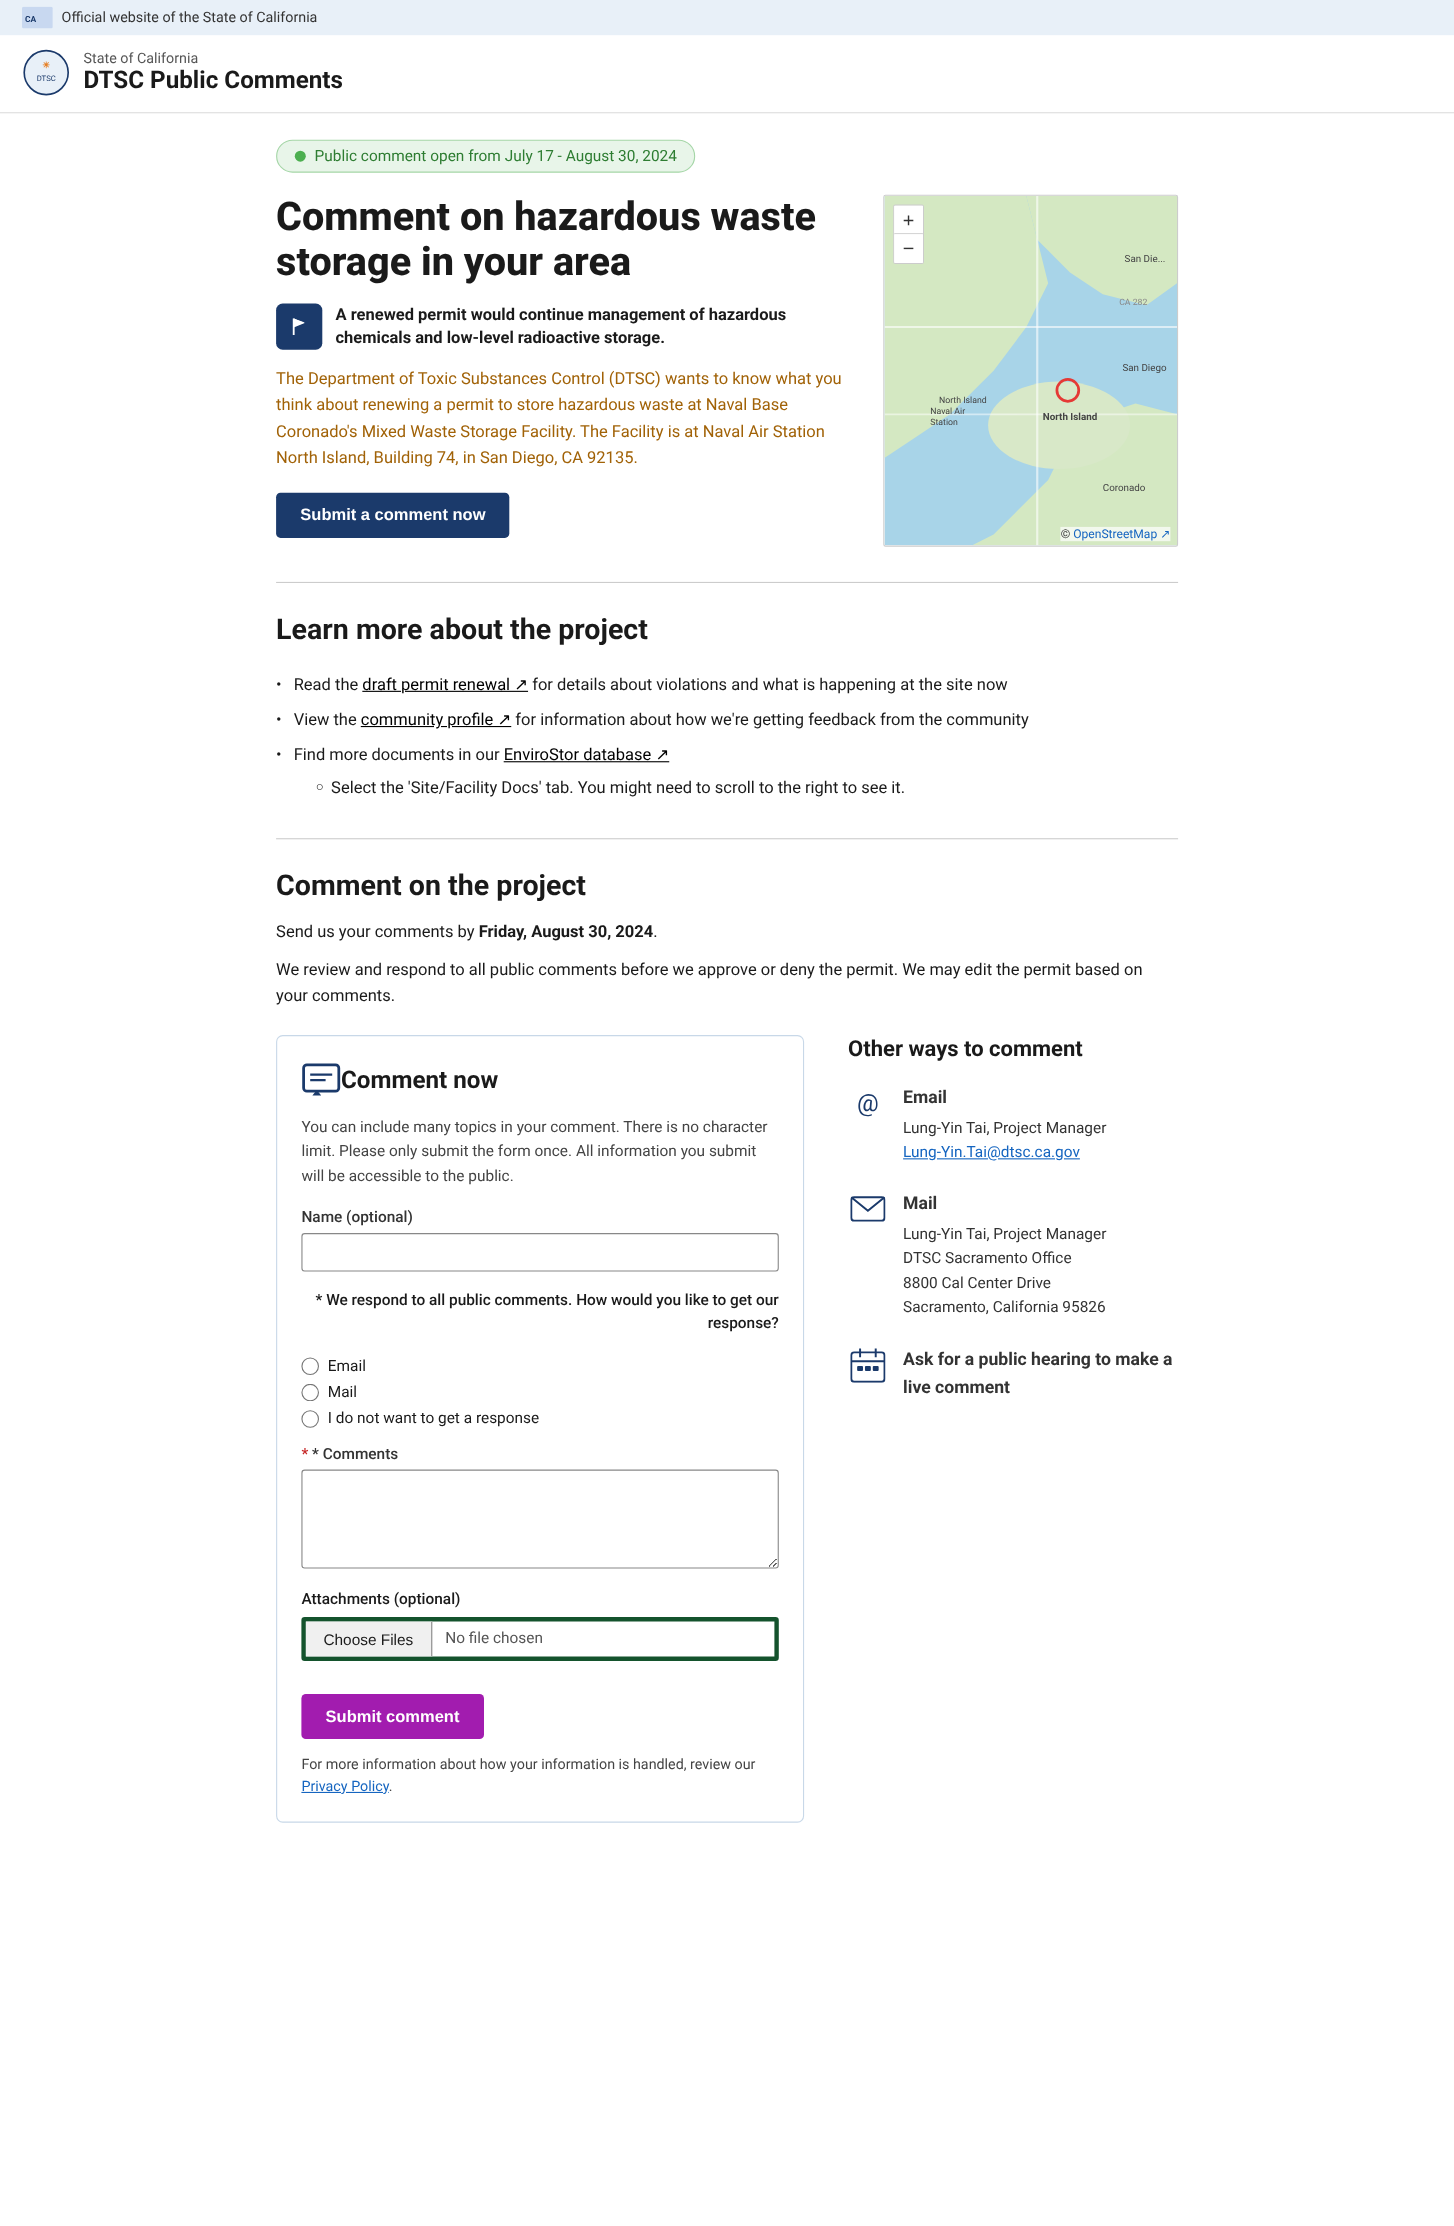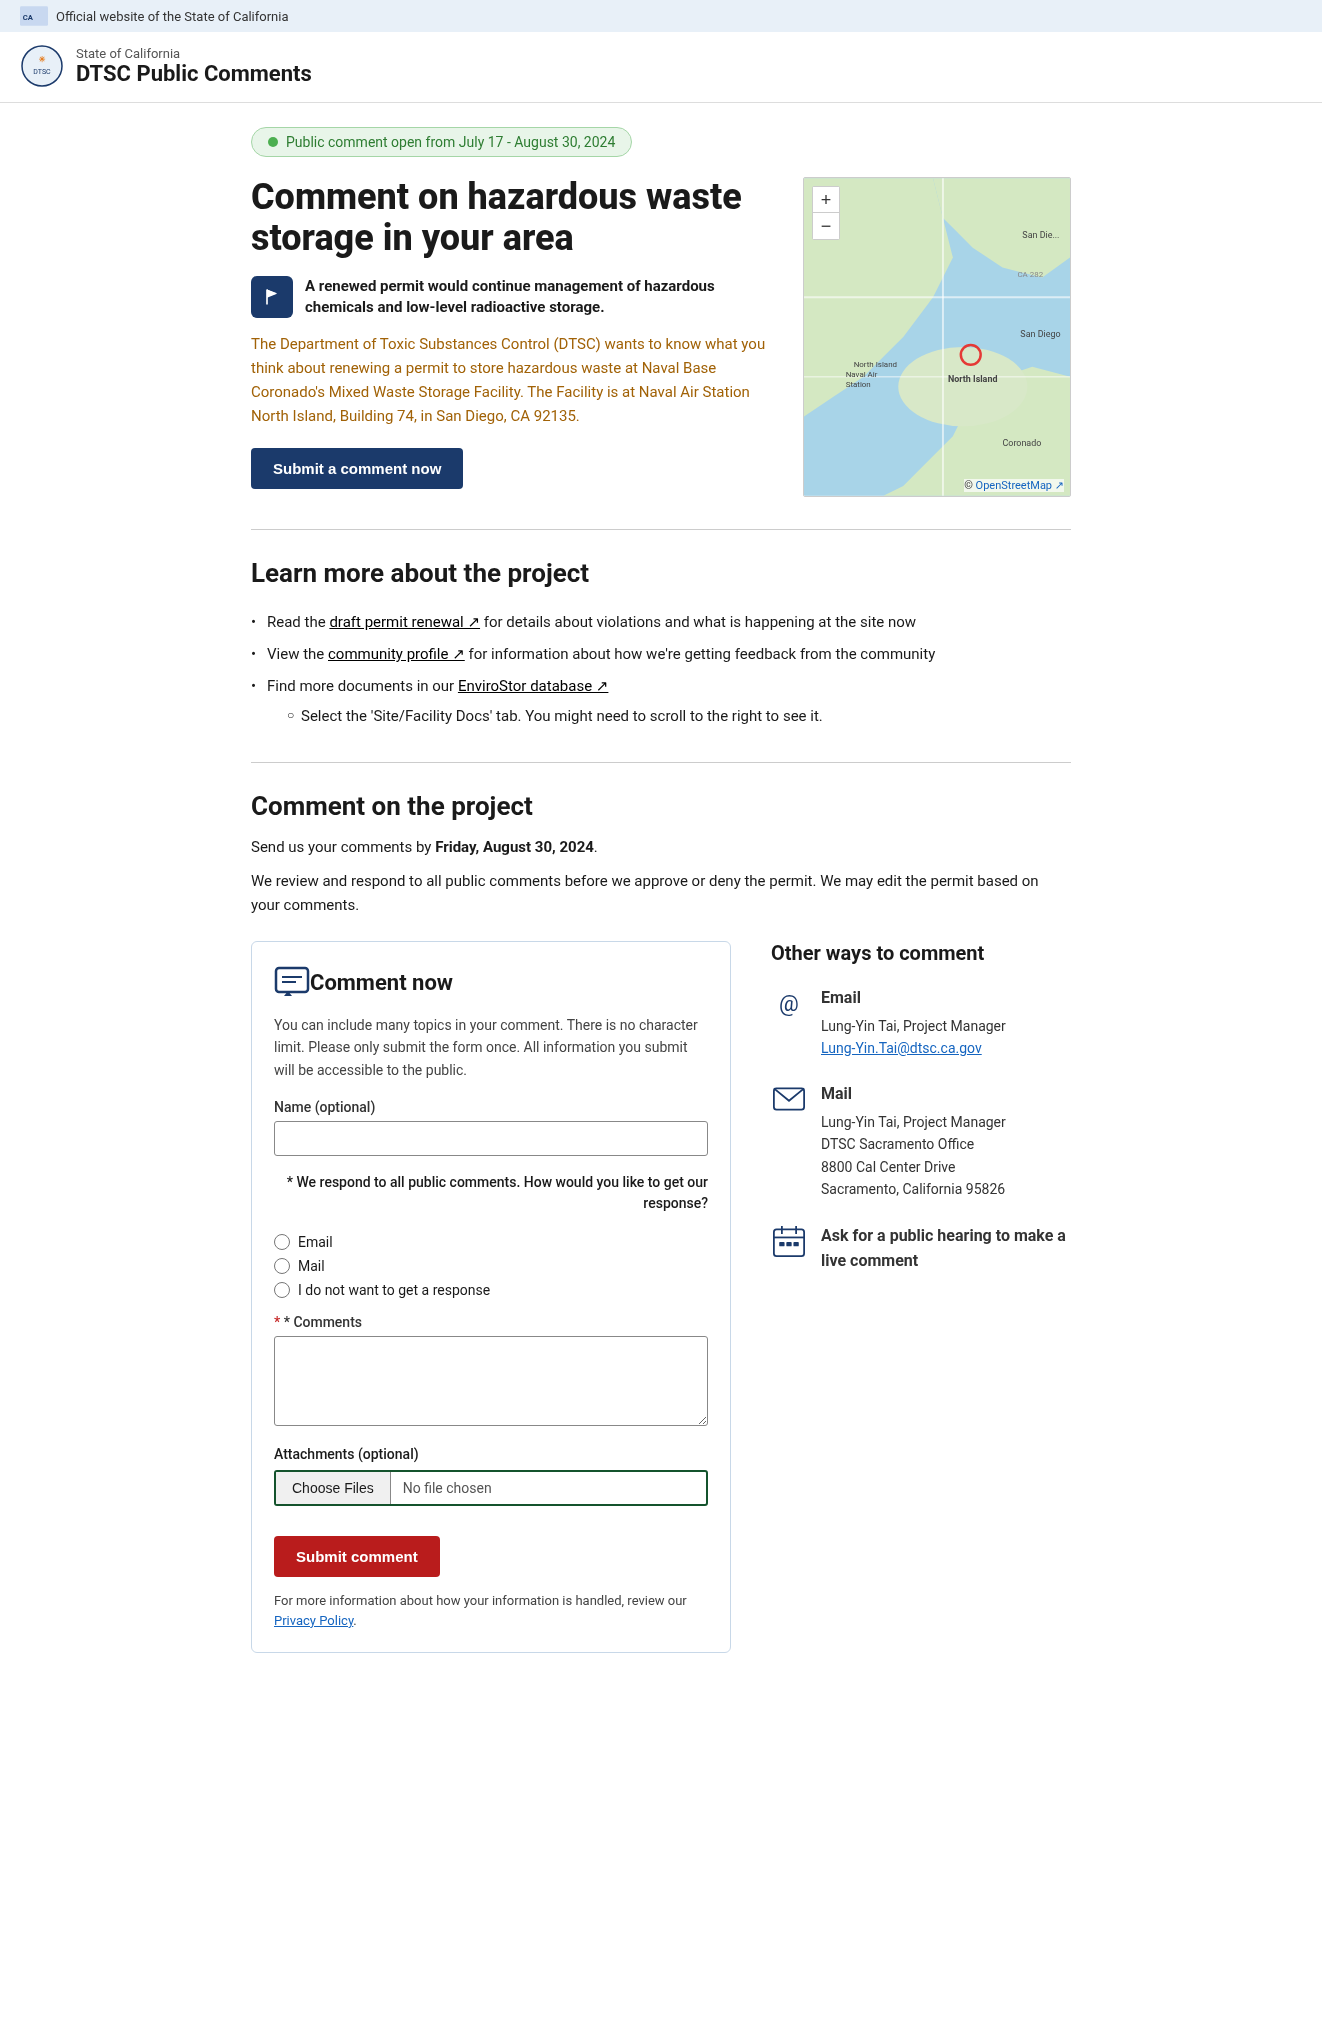--- a/index.html
+++ b/index.html
@@ -335,21 +335,21 @@
     
     .file-upload-label {
       font-size: 14px;
       font-weight: 500;
       margin-bottom: 8px;
       display: block;
     }
     .file-upload-row {
       display: flex;
       align-items: center;
-      border: 2px solid #14532d;
+      border: 4px solid #14532d;
       border-radius: 3px;
       overflow: hidden;
     }
     .file-choose-btn {
       background: #f0f0f0;
       border: none;
       border-right: 1px solid #888;
       padding: 8px 16px;
       font-size: 14px;
       cursor: pointer;
@@ -358,21 +358,21 @@
     }
     .file-name-display {
       padding: 8px 12px;
       font-size: 14px;
       color: #555;
       flex: 1;
     }
 
     
     .submit-btn {
-      background: #b91c1c;
+      background: #a21caf;
       color: white;
       border: none;
       padding: 12px 22px;
       border-radius: 4px;
       font-size: 15px;
       font-weight: 600;
       cursor: pointer;
       margin-top: 14px;
       display: inline-block;
     }

